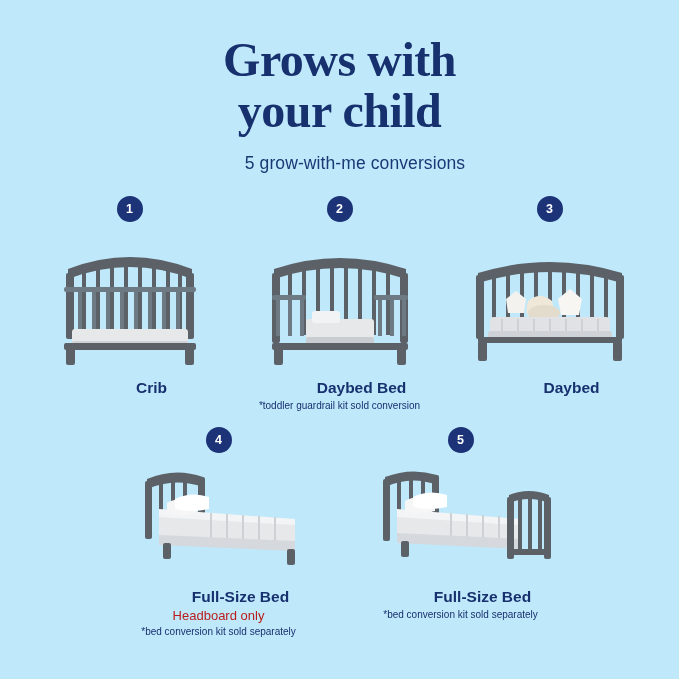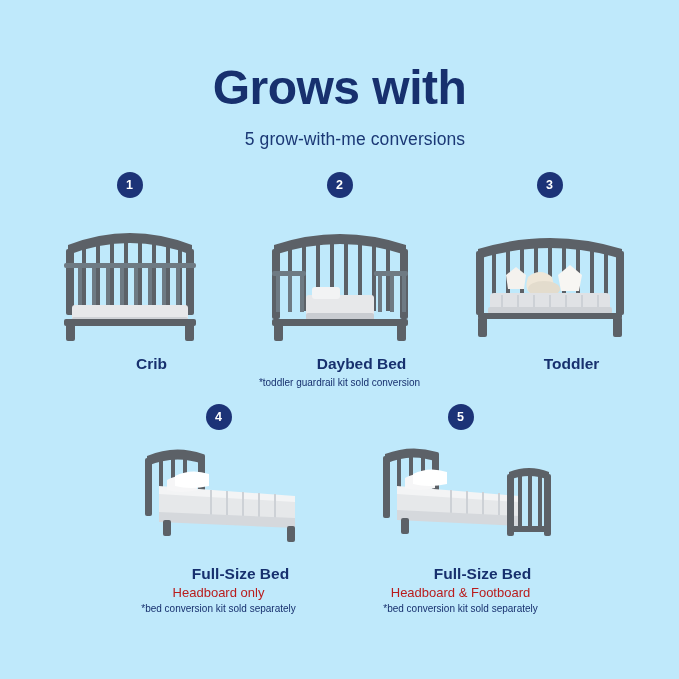--- a/index.html
+++ b/index.html
@@ -20,27 +20,26 @@
     height: 679px;
     position: relative;
   }
 
   
   .header {
     padding-top: 34px;
     text-align: center;
   }
   .title {
-    font-family: Liberation Sans, sans-serif;
+    font-family: Liberation Serif, serif;
     font-weight: bold;
     font-size: 48px;
     line-height: 1.07;
     color: #17306e;
     letter-spacing: -0.5px;
-    margin-top: 28px;
   }
   .title .line2 { display: block; }
   .subtitle {
     margin-top: 16px;
     font-size: 17.5px;
     color: #1b3875;
     letter-spacing: 0.1px;
     padding-left: 31px;
   }
 
@@ -111,20 +110,21 @@
   .spacer-note { height: 13px; }
 </style>
 </head>
 <body>
 
 <div class="page">
 
   <div class="header">
     <div class="title">
       <span>Grows with</span>
+      <span class="line2">your child</span>
     </div>
     <div class="subtitle">5 grow-with-me conversions</div>
   </div>
 
   <div class="row row-1">
 
     <div class="item">
       <div class="badge">1</div>
       <div class="figure">
         <svg width="176" height="125" viewBox="0 0 176 125" aria-hidden="true">
@@ -257,21 +257,21 @@
           </g>
           <rect x="26" y="88" width="124" height="7" rx="2" fill="#cfd2d6"></rect>
 
           <g fill="#5c6167">
             <rect x="16" y="94" width="144" height="6" rx="2"></rect>
             <rect x="16" y="98" width="9" height="20" rx="2"></rect>
             <rect x="151" y="98" width="9" height="20" rx="2"></rect>
           </g>
         </svg>
       </div>
-      <div class="label">Toddler</div>
+      <div class="label">Daybed</div>
       <div class="note spacer-note"></div>
     </div>
   </div>
 
   <div class="row row-2">
 
     <div class="item wide">
       <div class="badge">4</div>
       <div class="figure tall">
         <svg width="200" height="112" viewBox="0 0 200 112" aria-hidden="true">
@@ -346,18 +346,17 @@
             <rect x="177" y="33" width="4" height="53"></rect>
             <rect x="146" y="84" width="44" height="6" rx="2"></rect>
           </g>
 
           <g fill="#5c6167">
             <rect x="40" y="76" width="8" height="16" rx="2"></rect>
           </g>
         </svg>
       </div>
       <div class="label">Full-Size Bed</div>
-      <div class="sublabel">Headboard &amp; Footboard</div>
       <div class="note">*bed conversion kit sold separately</div>
     </div>
   </div>
 
 </div>
 
 </body></html>

